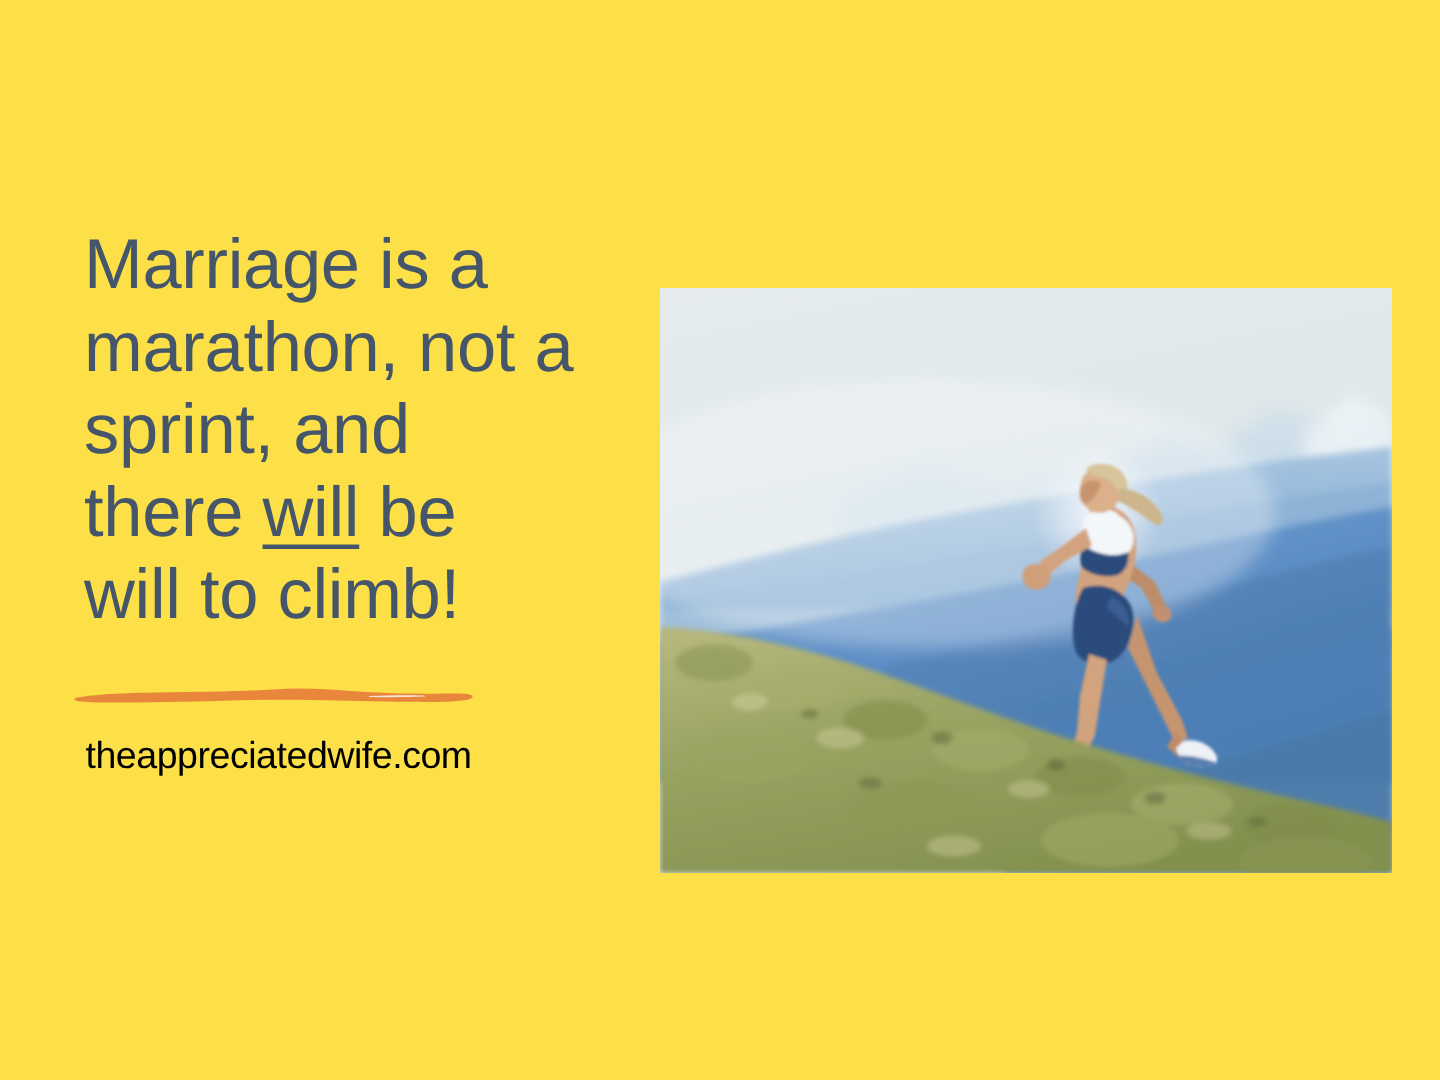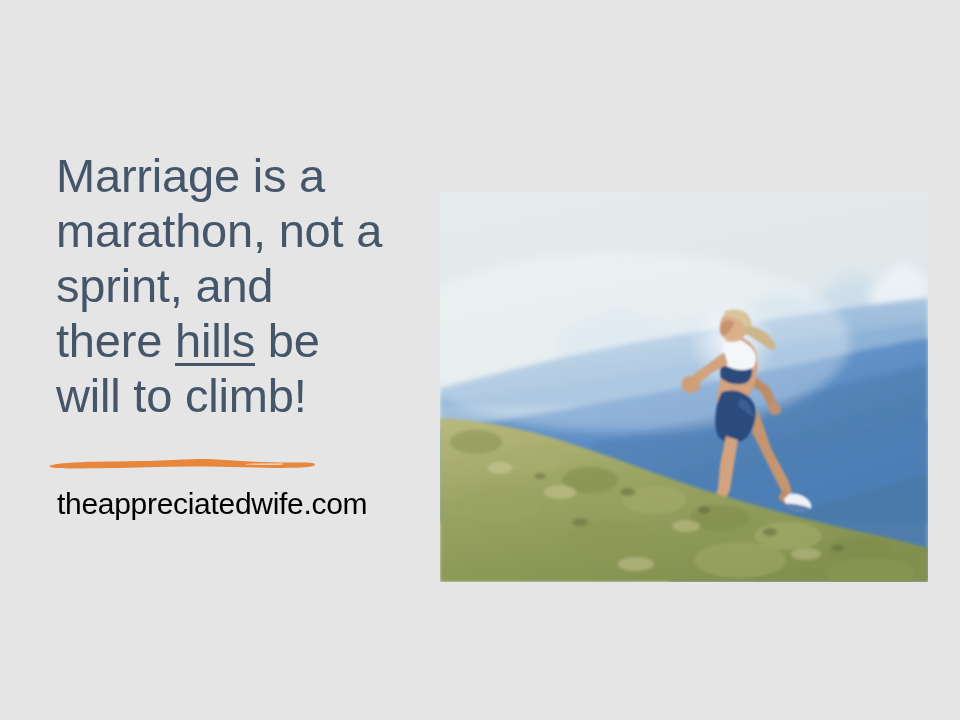--- a/index.html
+++ b/index.html
@@ -13,21 +13,21 @@
     font-family: "Liberation Sans", sans-serif;
     overflow: hidden;
     position: relative;
   }
 
   #slide {
     position: absolute;
     left: 0; top: 0;
     width: 960px;
     height: 720px;
-    background: #e5e5e5;
+    background: #fde047;
   }
 
   
   #quote-block {
     position: absolute;
     left: 56px;
     top: 148px;
     width: 370px;
   }
   #quote-text {
@@ -55,21 +55,21 @@
     height: 30px;
   }
   #divider-wrap svg { display: block; }
 
   
   #website {
     position: absolute;
     left: 57px;
     top: 489px;
     font-family: "Liberation Sans", sans-serif;
-    font-size: 30px;
+    font-size: 25px;
     line-height: 30px;
     color: #000000;
     letter-spacing: -0.3px;
     white-space: nowrap;
   }
 
   
   #photo {
     position: absolute;
     left: 440px;
@@ -83,21 +83,21 @@
 </style>
 </head>
 <body>
 
 <div id="slide">
 
   <div id="quote-block">
     <p id="quote-text"><span>Marriage is a
 marathon, not a
 sprint, and
-there </span><span class="u">hills</span><span> be
+there </span><span class="u">will</span><span> be
 will to climb!</span></p>
   </div>
 
   <div id="divider-wrap">
     <svg width="270" height="30" viewBox="0 0 270 30" xmlns="http://www.w3.org/2000/svg">
       <path d="M3,15.2
            C 14,12.8 34,11.9 58,11.6
            C 86,11.3 112,11.0 134,9.6
            C 152,8.4 168,9.2 186,10.6
            C 208,12.2 232,12.6 252,12.4

